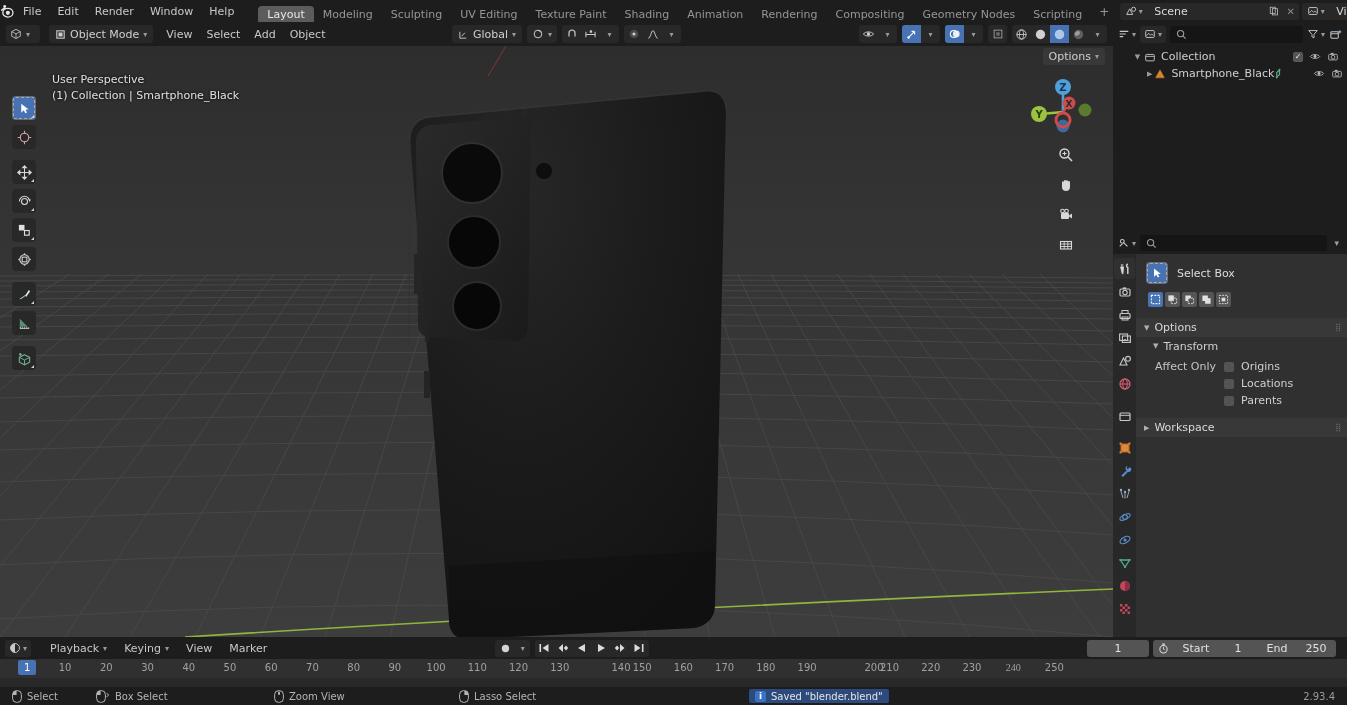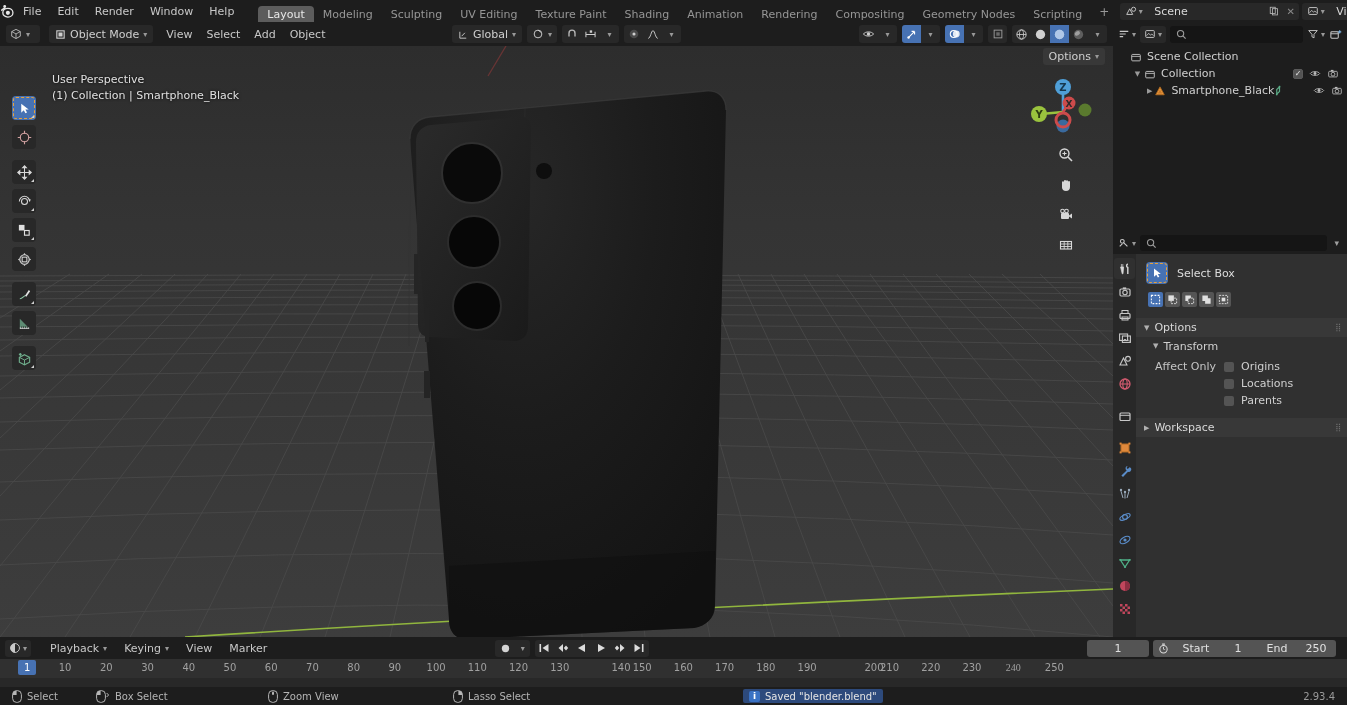--- a/index.html
+++ b/index.html
@@ -683,31 +683,20 @@
       </div>
       <div>
         <svg width="13" height="13" viewBox="0 0 14 14">
             <rect x="2" y="4" width="8" height="7" rx="1" fill="none" stroke="#c8c8c8" stroke-width="1.1"></rect>
             <path d="M2 6.2 H10" stroke="#c8c8c8" stroke-width="1"></path>
             <path d="M11.5 2.5 V6 M9.8 4.2 H13.2" stroke="#7fb3e0" stroke-width="1.2"></path>
           </svg>
       </div>
     </div>
     <div class="out-body" id="outliner-rows">
-        <div class="out-row" style="padding-left: 6px;">
-          <span class="tri"></span>
-          <span style="display: inline-flex; align-items: center; margin: 0px 5px 0px 2px;">
-            <svg width="12" height="12" viewBox="0 0 14 14">
-              <rect x="2" y="4" width="10" height="7.5" rx="1" fill="none" stroke="#c0c0c0" stroke-width="1.1"></rect>
-              <path d="M2 6.3 H12" stroke="#c0c0c0" stroke-width="1"></path>
-            </svg>
-          </span>
-          <span>Scene Collection</span>
-          <span class="rtools"></span>
-        </div>
         <div class="out-row" style="padding-left: 20px;">
           <span class="tri">▼</span>
           <span style="display: inline-flex; align-items: center; margin: 0px 5px 0px 2px;">
             <svg width="12" height="12" viewBox="0 0 14 14">
               <rect x="2" y="4" width="10" height="7.5" rx="1" fill="none" stroke="#c0c0c0" stroke-width="1.1"></rect>
               <path d="M2 6.3 H12" stroke="#c0c0c0" stroke-width="1"></path>
             </svg>
           </span>
           <span>Collection</span>
           <span class="rtools">
@@ -1104,21 +1093,21 @@
         <div class="sb-item" style="margin-left: 0px; min-width: 170px;">
           <span style="display: inline-flex;">
             <svg width="14" height="13" viewBox="0 0 14 13">
               <rect x="0.6" y="0.6" width="8.8" height="11.8" rx="4" fill="none" stroke="#b6b6b6" stroke-width="1"></rect>
               <path d="M0.6 5 L4.6 5 L4.6 0.8 A4 4 0 0 0 0.6 4.8 Z" fill="#b6b6b6"></path>
               <path d="M10.6 3 L12.6 5 L10.6 7" fill="none" stroke="#b6b6b6" stroke-width="1"></path>
             </svg>
           </span>
           <span>Box Select</span>
         </div>
-        <div class="sb-item" style="margin-left: 2px; min-width: 185px;">
+        <div class="sb-item" style="margin-left: 8px; min-width: 185px;">
           <span style="display: inline-flex;">
             <svg width="10" height="13" viewBox="0 0 10 13">
               <rect x="0.6" y="0.6" width="8.8" height="11.8" rx="4" fill="none" stroke="#b6b6b6" stroke-width="1"></rect>
               <rect x="4" y="1.4" width="2" height="3.6" rx="1" fill="#b6b6b6"></rect>
             </svg>
           </span>
           <span>Zoom View</span>
         </div>
         <div class="sb-item" style="margin-left: 0px; min-width: 90px;">
           <span style="display: inline-flex;">

